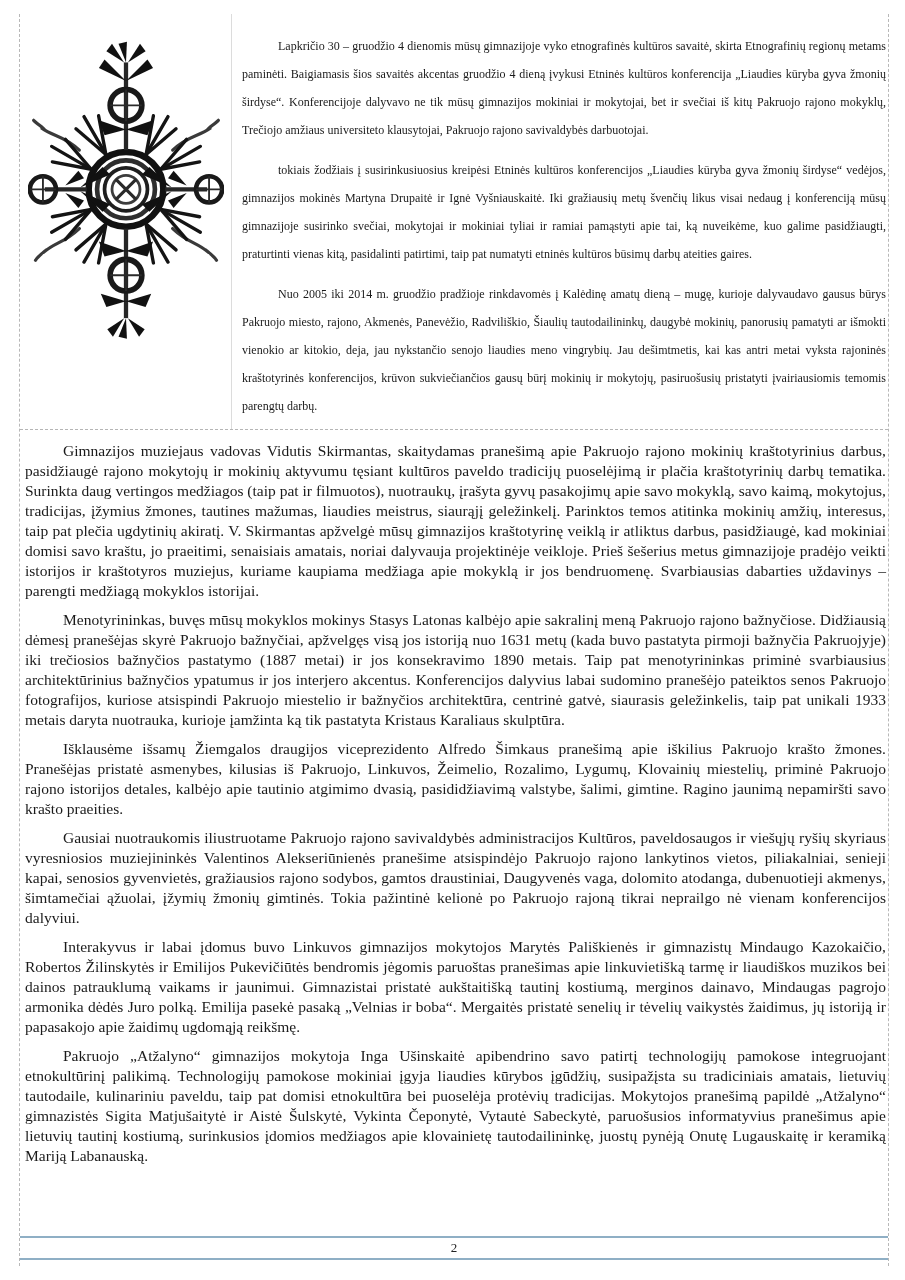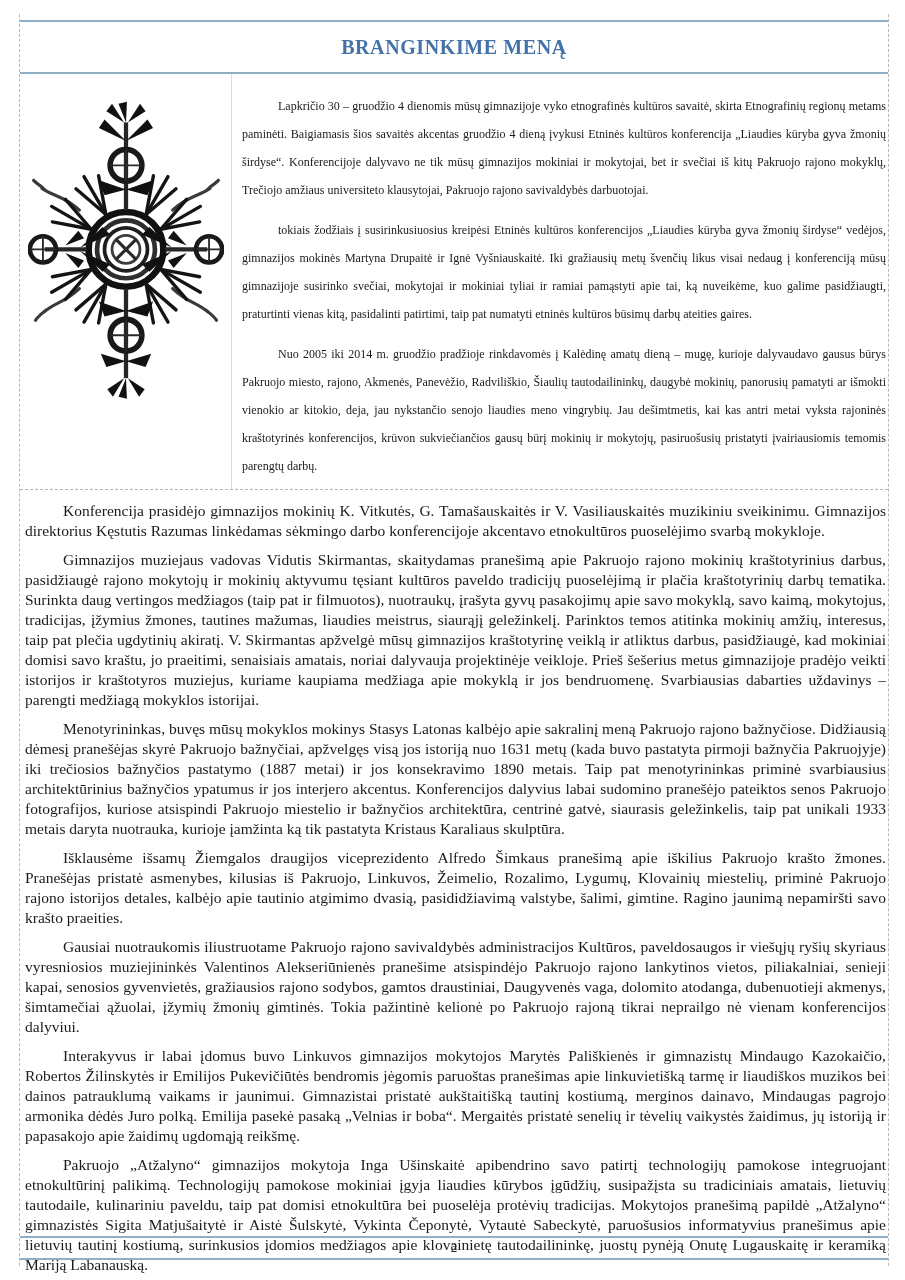--- a/index.html
+++ b/index.html
@@ -46,23 +46,20 @@
     border-top:2px solid #8fafc5;border-bottom:2px solid #8fafc5;
     display:flex;align-items:center;justify-content:center;
   }
   .page-number{font-size:13px;color:#222;}
 </style>
 </head>
 <body>
 
 <div class="page-wrapper">
 
-  <div class="header-box">
-    <span class="page-title">BRANGINKIME MENĄ</span>
-  </div>
 
   <div class="top-section">
     <div class="image-cell">
 
       <svg viewBox="0 0 210 350" aria-hidden="true">
         <g stroke="#161616" fill="none" stroke-linecap="round">
 
           <path d="M55 128 C38 112 28 114 14 104 C24 110 10 100 6 96" stroke="#3a3a3a" stroke-width="3.4"></path>
           <path d="M155 128 C172 112 182 114 196 104 C186 110 200 100 204 96" stroke="#3a3a3a" stroke-width="3.4"></path>
           <path d="M55 212 C38 228 30 226 16 238 C26 230 12 240 8 246" stroke="#3a3a3a" stroke-width="3.4"></path>
@@ -168,21 +165,20 @@
       </svg>
     </div>
     <div class="intro-cell">
       <p>Lapkričio 30 – gruodžio 4 dienomis mūsų gimnazijoje vyko etnografinės kultūros savaitė, skirta Etnografinių regionų metams paminėti. Baigiamasis šios savaitės akcentas gruodžio 4 dieną įvykusi Etninės kultūros konferencija „Liaudies kūryba gyva žmonių širdyse“.  Konferencijoje dalyvavo ne tik mūsų gimnazijos mokiniai ir mokytojai, bet ir svečiai iš kitų Pakruojo rajono mokyklų, Trečiojo amžiaus universiteto klausytojai, Pakruojo rajono savivaldybės darbuotojai.</p>
       <p>tokiais žodžiais į susirinkusiuosius kreipėsi  Etninės kultūros konferencijos „Liaudies kūryba gyva žmonių širdyse“ vedėjos, gimnazijos mokinės Martyna  Drupaitė ir Ignė Vyšniauskaitė. Iki gražiausių metų švenčių likus visai nedaug į konferenciją mūsų gimnazijoje susirinko svečiai, mokytojai ir mokiniai tyliai ir ramiai pamąstyti apie tai, ką nuveikėme, kuo galime pasidžiaugti, praturtinti vienas kitą, pasidalinti patirtimi, taip pat numatyti etninės kultūros būsimų darbų ateities gaires.</p>
       <p>Nuo 2005 iki 2014 m. gruodžio pradžioje rinkdavomės į Kalėdinę amatų dieną – mugę, kurioje dalyvaudavo gausus būrys Pakruojo miesto, rajono, Akmenės, Panevėžio, Radviliškio, Šiaulių tautodailininkų, daugybė mokinių, panorusių pamatyti ar išmokti vienokio ar kitokio, deja, jau nykstančio senojo liaudies meno vingrybių. Jau dešimtmetis, kai kas antri metai vyksta rajoninės kraštotyrinės konferencijos, krūvon sukviečiančios gausų būrį mokinių ir mokytojų, pasiruošusių pristatyti įvairiausiomis temomis parengtų darbų.</p>
     </div>
   </div>
 
   <div class="main-section">
-    <p>Konferencija prasidėjo gimnazijos mokinių K. Vitkutės, G. Tamašauskaitės ir V. Vasiliauskaitės muzikiniu sveikinimu. Gimnazijos direktorius Kęstutis Razumas  linkėdamas sėkmingo darbo konferencijoje akcentavo etnokultūros puoselėjimo svarbą mokykloje.</p>
     <p>Gimnazijos muziejaus vadovas Vidutis Skirmantas, skaitydamas pranešimą apie Pakruojo rajono mokinių kraštotyrinius darbus, pasidžiaugė rajono mokytojų ir mokinių aktyvumu tęsiant kultūros paveldo tradicijų puoselėjimą ir plačia kraštotyrinių darbų tematika. Surinkta daug  vertingos medžiagos (taip pat ir filmuotos), nuotraukų,  įrašyta gyvų pasakojimų apie savo mokyklą, savo kaimą, mokytojus, tradicijas, įžymius žmones, tautines mažumas, liaudies meistrus, siaurąjį geležinkelį. Parinktos temos atitinka mokinių amžių, interesus, taip pat plečia ugdytinių akiratį. V. Skirmantas apžvelgė mūsų gimnazijos kraštotyrinę veiklą ir atliktus darbus, pasidžiaugė, kad mokiniai domisi savo kraštu, jo praeitimi, senaisiais amatais, noriai dalyvauja projektinėje veikloje. Prieš šešerius metus gimnazijoje pradėjo veikti istorijos ir kraštotyros muziejus, kuriame kaupiama medžiaga apie mokyklą ir jos bendruomenę. Svarbiausias dabarties uždavinys – parengti medžiagą mokyklos istorijai.</p>
     <p>Menotyrininkas, buvęs mūsų mokyklos mokinys Stasys Latonas kalbėjo apie sakralinį meną Pakruojo rajono bažnyčiose. Didžiausią dėmesį pranešėjas skyrė Pakruojo bažnyčiai, apžvelgęs visą jos istoriją nuo 1631 metų (kada buvo pastatyta pirmoji bažnyčia Pakruojyje) iki trečiosios bažnyčios pastatymo (1887 metai) ir jos konsekravimo 1890 metais. Taip pat menotyrininkas priminė svarbiausius architektūrinius bažnyčios ypatumus ir jos interjero akcentus. Konferencijos dalyvius labai sudomino pranešėjo pateiktos senos Pakruojo fotografijos, kuriose atsispindi Pakruojo miestelio ir bažnyčios architektūra, centrinė gatvė, siaurasis geležinkelis, taip pat unikali 1933 metais daryta nuotrauka, kurioje įamžinta ką tik pastatyta Kristaus Karaliaus skulptūra.</p>
     <p>Išklausėme išsamų Žiemgalos draugijos viceprezidento Alfredo Šimkaus pranešimą apie iškilius Pakruojo krašto žmones. Pranešėjas pristatė asmenybes, kilusias iš Pakruojo, Linkuvos, Žeimelio, Rozalimo, Lygumų, Klovainių miestelių, priminė Pakruojo rajono istorijos detales, kalbėjo apie tautinio atgimimo dvasią, pasididžiavimą valstybe, šalimi, gimtine. Ragino jaunimą nepamiršti savo krašto praeities.</p>
     <p>Gausiai nuotraukomis iliustruotame Pakruojo rajono savivaldybės administracijos Kultūros, paveldosaugos ir viešųjų ryšių skyriaus vyresniosios muziejininkės Valentinos Alekseriūnienės pranešime atsispindėjo Pakruojo rajono lankytinos vietos, piliakalniai, senieji kapai, senosios gyvenvietės, gražiausios rajono sodybos, gamtos draustiniai, Daugyvenės vaga, dolomito atodanga, dubenuotieji akmenys, šimtamečiai ąžuolai, įžymių žmonių gimtinės. Tokia pažintinė kelionė po Pakruojo rajoną tikrai neprailgo nė vienam konferencijos dalyviui.</p>
     <p>Interakyvus ir labai įdomus buvo Linkuvos gimnazijos mokytojos Marytės Pališkienės ir gimnazistų Mindaugo Kazokaičio, Robertos Žilinskytės ir Emilijos Pukevičiūtės bendromis jėgomis paruoštas pranešimas apie linkuvietišką tarmę ir liaudiškos muzikos bei dainos patrauklumą vaikams ir jaunimui. Gimnazistai pristatė aukštaitišką tautinį kostiumą, merginos dainavo, Mindaugas pagrojo armonika dėdės Juro polką. Emilija pasekė pasaką „Velnias ir boba“. Mergaitės pristatė senelių ir tėvelių vaikystės žaidimus, jų istoriją ir papasakojo apie žaidimų ugdomąją reikšmę.</p>
     <p>Pakruojo „Atžalyno“ gimnazijos mokytoja Inga Ušinskaitė apibendrino savo patirtį technologijų pamokose integruojant etnokultūrinį palikimą. Technologijų pamokose mokiniai įgyja liaudies kūrybos įgūdžių, susipažįsta su tradiciniais amatais, lietuvių tautodaile, kulinariniu paveldu, taip pat domisi etnokultūra bei puoselėja protėvių tradicijas. Mokytojos pranešimą papildė „Atžalyno“ gimnazistės Sigita Matjušaitytė ir Aistė Šulskytė, Vykinta Čeponytė, Vytautė Sabeckytė, paruošusios informatyvius pranešimus apie lietuvių tautinį kostiumą, surinkusios įdomios medžiagos apie klovainietę tautodailininkę, juostų pynėją Onutę Lugauskaitę ir keramiką Mariją Labanauską.</p>
   </div>
 
   <div class="footer-box">
     <span class="page-number">2</span>

